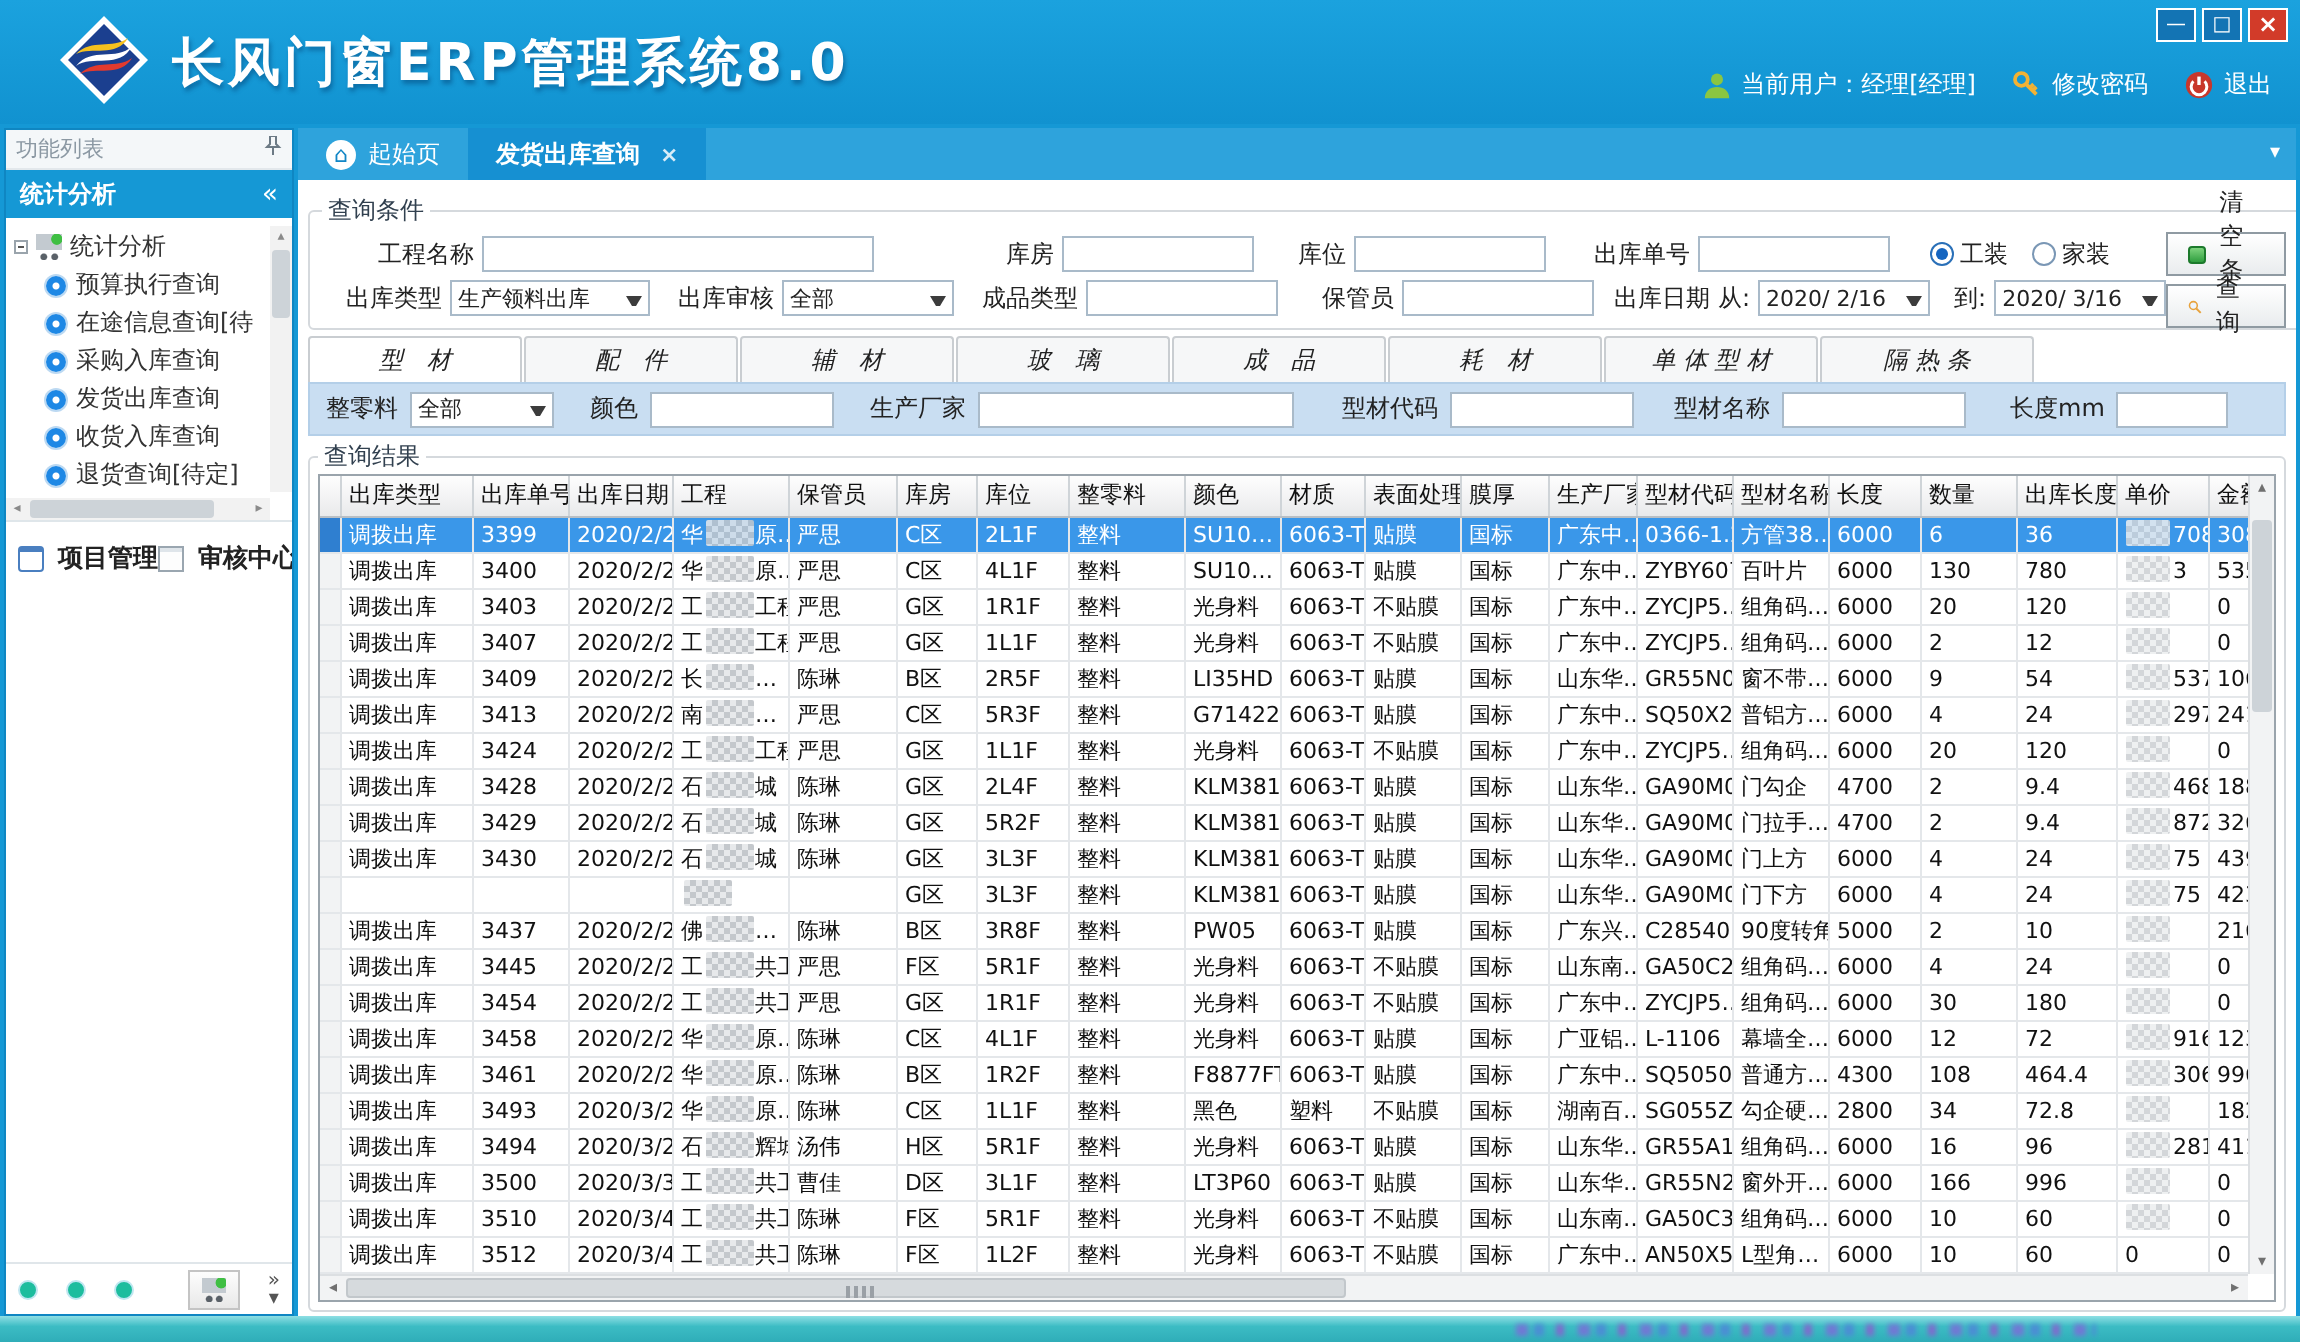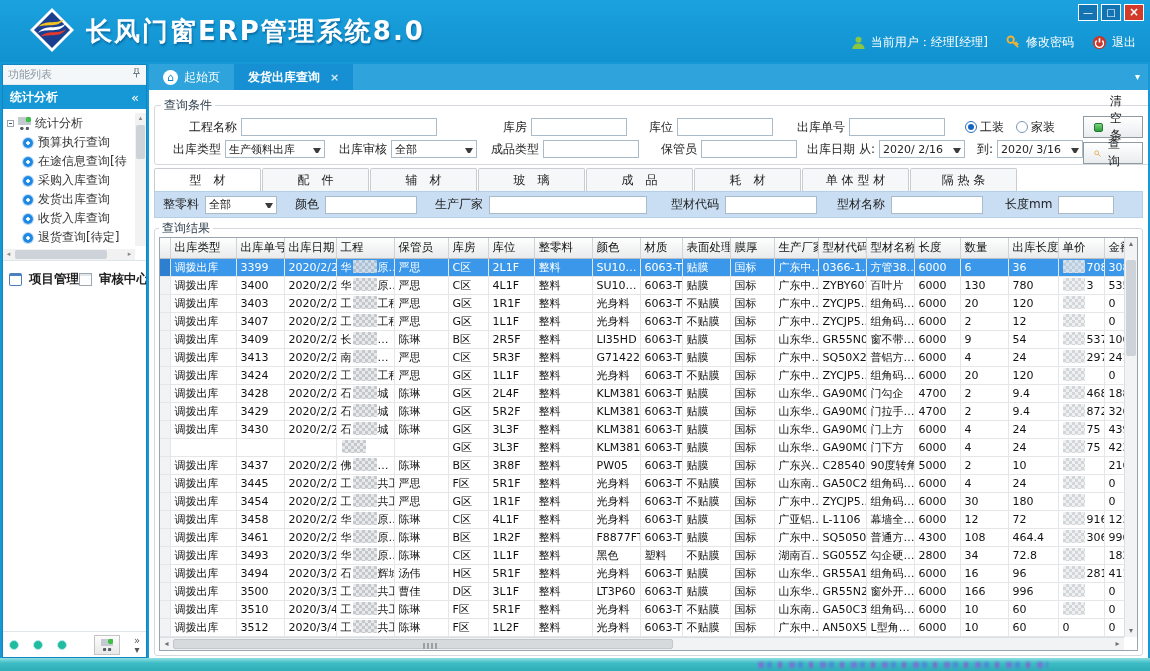--- a/index.html
+++ b/index.html
@@ -75,21 +75,21 @@
   .tin{border:1px solid #a9bac9;height:18px;background:#fff;}
   .combo{border:1px solid #a9bac9;height:18px;background:#fff;display:flex;align-items:center;font-size:11px;padding:0 3px;cursor:pointer;}
   .combo .arr{margin-left:auto;width:0;height:0;border:3.5px solid transparent;border-top:5px solid #3c3c3c;margin-top:5px;padding-left:2px;}
   .radio{width:12px;height:12px;border:1px solid #7a97b5;border-radius:50%;background:#fff;display:inline-block;vertical-align:-2px;margin-right:3px;cursor:pointer;}
   .radio.on{border-color:#2a70b8;}
   .radio.on::after{content:"";display:block;width:6px;height:6px;margin:2px;border-radius:50%;background:#1565c0;}
   .btn{border:1px solid #8f9aa2;background:linear-gradient(#ffffff,#e9ecee);height:22px;padding:0 10px;display:flex;align-items:center;gap:7px;font-size:12px;color:#222;cursor:pointer;}
   .btn .greenchip{width:16px;height:9px;background:linear-gradient(#7ed37e,#2f9e3f);border:1px solid #1c7a2c;border-radius:2px;}
   .btncol{margin-left:auto;display:flex;flex-direction:column;gap:4px;align-items:stretch;padding-right:6px;}
 
-  .mat-tabs{display:flex;height:23px;margin:3px 2px 0 2px;position:relative;z-index:2;}
+  .mat-tabs{display:flex;height:23px;margin:3px 2px 0 2px;position:relative;z-index:2;font-style:italic;}
   .mtab{min-width:107px;text-align:center;border:1px solid #c9cdd1;border-bottom:none;background:#f6f7f8;font-size:12px;line-height:22px;color:#222;cursor:pointer;border-radius:2px 2px 0 0;margin-right:1px;white-space:pre;}
   .mtab.active{background:#fff;position:relative;}
   .filter-band{height:27px;background:#c9def2;border:1px solid #b4cfe8;display:flex;align-items:center;font-size:12px;color:#222;padding:0 8px;gap:6px;margin:0 2px;}
   .filter-band label{white-space:nowrap;}
 
   .qr{flex:1;display:flex;flex-direction:column;margin-top:2px;padding:0 4px 4px 4px;overflow:hidden;}
   .grid-outer{position:relative;flex:1;border:1px solid #9aa4ac;overflow:hidden;background:#fff;}
   .grid-viewport{position:absolute;left:0;top:0;right:13px;bottom:13px;overflow:hidden;}
   table.grid{border-collapse:collapse;table-layout:fixed;width:1004px;}
   .grid th{height:20px;background:linear-gradient(#fefefe,#e9eaeb);border-right:1px solid #cfd4d8;border-bottom:1px solid #b9bfc4;font-size:11.5px;font-weight:normal;color:#111;text-align:left;padding:0 0 0 4px;white-space:nowrap;overflow:hidden;}

